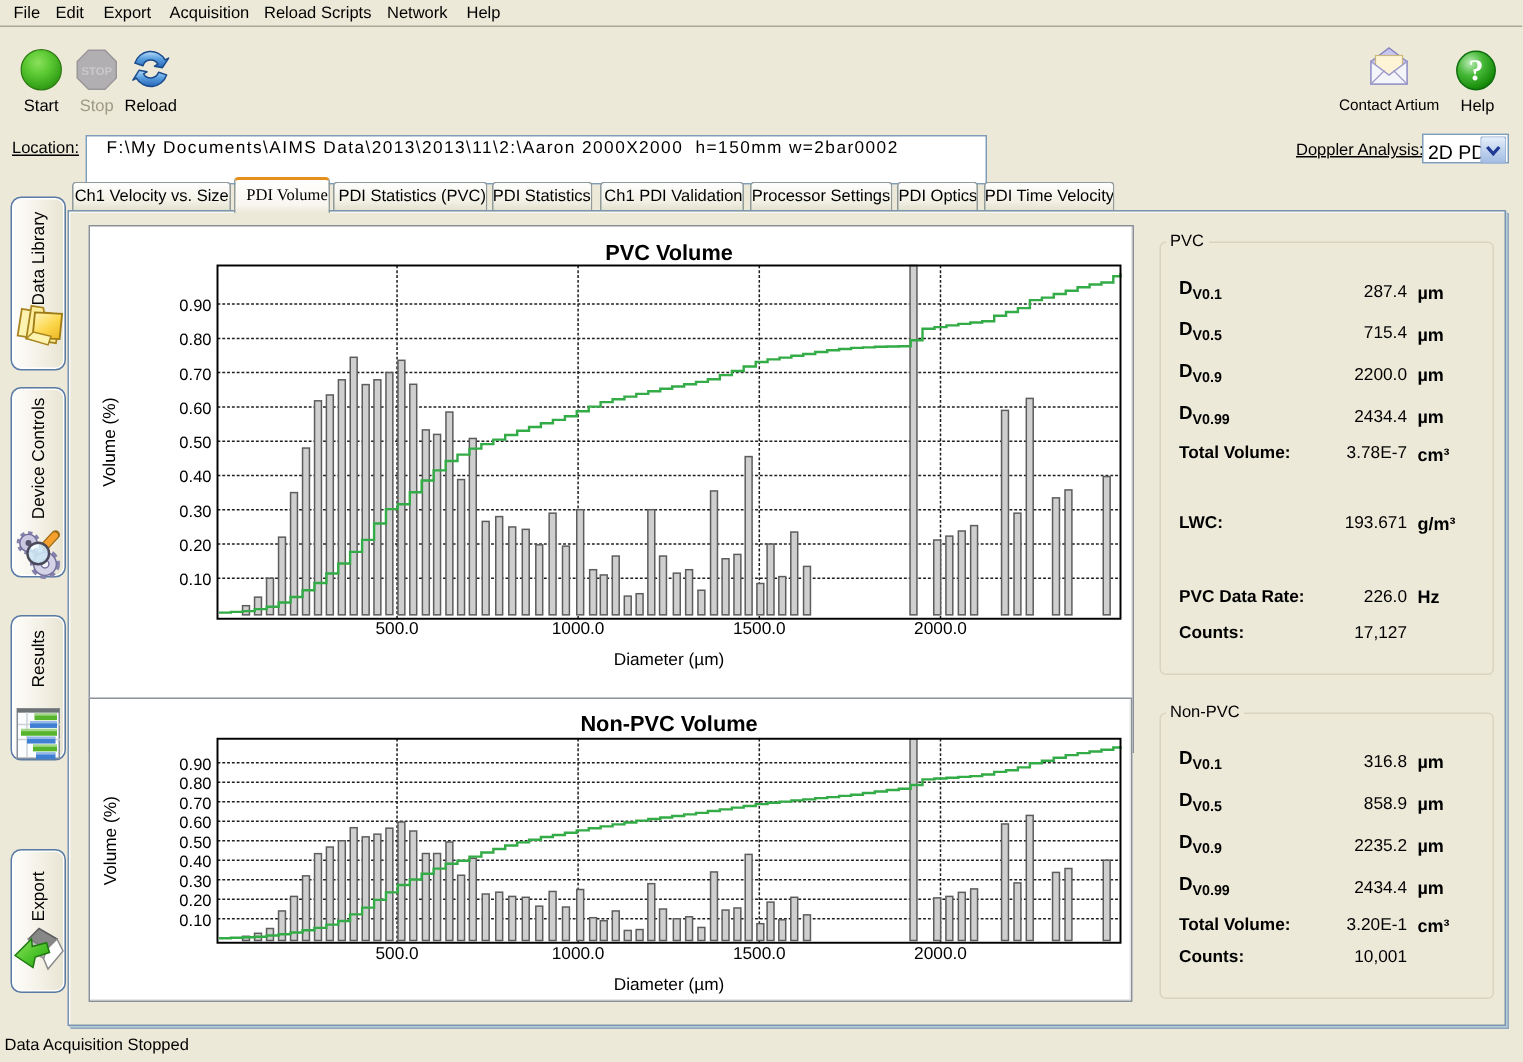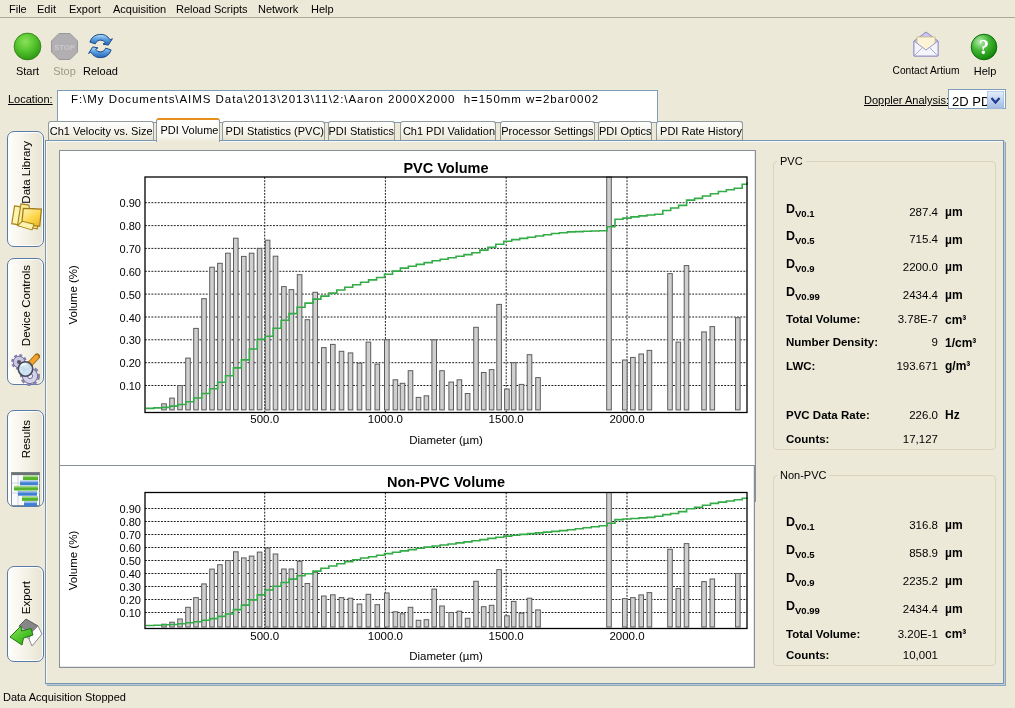--- a/index.html
+++ b/index.html
@@ -8,25 +8,25 @@
 #menubar span { position:absolute; top:3px; }
 .tblabel { position:absolute; top:65px; font-size:11px; }
 .locbox { position:absolute; left:57px; top:90px; width:601px; height:33px; background:#fff; border:1px solid #7f9db9; font-family:"Liberation Sans",sans-serif; font-size:11.5px; letter-spacing:0.95px; line-height:17px; padding-left:13px; white-space:pre; overflow:hidden; }
 .combo { position:absolute; left:948px; top:89px; width:58px; height:20px; background:#fff; border:1px solid #7f9db9; }
 .combo .ctext { position:absolute; left:3px; top:3.5px; font-size:13px; white-space:nowrap; }
 .sbtn { position:absolute; left:7px; width:37px; border:1px solid #5a7ba6; border-radius:7px; background:linear-gradient(to right,#fefefc,#f2efe3 60%,#e8e4d3); box-shadow:inset 0 0 0 1px #fff; }
 .vlab { position:absolute; left:0; width:100%; font-size:11.5px; display:flex; align-items:center; justify-content:center; }
 .vlab span { writing-mode:vertical-rl; transform:rotate(180deg); white-space:nowrap; }
 #pane { position:absolute; left:45px; top:140px; width:959px; height:544px; background:#ece9d8; border:1px solid #7a96af; box-shadow:1px 1px 0 #b9cbd9, 2px 2px 0 #8fa8bc, inset 1px 1px 0 #f6f8f9; }
 .tab { position:absolute; top:121px; height:19px; background:linear-gradient(#fefefe,#f2f0e4 70%,#e4e1cf); border:1px solid #919b9c; border-bottom:none; border-radius:3px 3px 0 0; text-align:right; font-size:11px; line-height:19px; z-index:3; white-space:nowrap; overflow:hidden; }
-.tab.sel { top:118px; height:23.5px; background:linear-gradient(#ffffff,#f8f6f0 75%,#ece9d8); border-top:2.5px solid #e5901c; line-height:20px; z-index:4; }
+.tab.sel { top:118px; height:23.5px; background:linear-gradient(#ffffff,#f8f6f0 75%,#ece9d8); border-top:2.5px solid #e5901c; line-height:20px; z-index:4;font-family:Liberation Serif, serif; }
 .cpanel { position:absolute; background:#fff; border:1px solid #899097; box-shadow:inset -1px -1px 0 #e6e6e6; }
 fieldset { position:absolute; border:1px solid #d8d4c0; border-radius:4px; }
 fieldset legend { font-size:11px; padding:0 3px; margin-left:3px; }
-.srow { position:absolute; left:0; width:100%; height:14px;margin-top:17px; }
+.srow { position:absolute; left:0; width:100%; height:14px; }
 .srow .dlab { position:absolute; left:13px; top:-4px; font-weight:bold; font-size:12.5px; }
 .srow .dlab sub { font-size:9.5px; font-weight:bold; }
 .srow .nlab { position:absolute; left:13px; top:0; font-weight:bold; font-size:11.5px; }
 .srow .sval { position:absolute; right:58px; top:0; font-size:11.5px; }
 .srow .sunit { position:absolute; left:172px; top:-0.5px; font-weight:bold; font-size:12px; }
 #statusbar { position:absolute; left:3px; top:691px; font-size:11px; }
 </style></head>
 <body>
 <div id="menubar">
 <span style="left:9px">File</span>
@@ -110,21 +110,21 @@
   </div>
 
 <div id="pane"></div>
 <div class="tab" style="left:47.5px;width:106.0px">Ch1 Velocity vs. Size</div>
 <div class="tab sel" style="left:155.5px;width:64.0px">PDI Volume</div>
 <div class="tab" style="left:222.0px;width:103px">PDI Statistics (PVC)</div>
 <div class="tab" style="left:327.5px;width:67.0px">PDI Statistics</div>
 <div class="tab" style="left:400.0px;width:96.0px">Ch1 PDI Validation</div>
 <div class="tab" style="left:499.5px;width:95.0px">Processor Settings</div>
 <div class="tab" style="left:598.0px;width:54.0px">PDI Optics</div>
-<div class="tab" style="left:655.5px;width:87.5px">PDI Rate History</div>
+<div class="tab" style="left:655.5px;width:87.5px">PDI Time Velocity</div>
 
 <div class="sbtn" style="top:131px;height:116px">
   <div class="vlab" style="top:1px;height:78px">
       <span>Data Library</span>
     </div>
   <div style="position:absolute;left:2px;top:68px;width:34px;height:34px">
       <svg width="34" height="34" viewBox="0 0 34 34" style="position:absolute;left:0;top:0">
 <defs>
           <linearGradient id="gFol" x1="0" y1="0" x2="1" y2="1">
 <stop offset="0%" stop-color="#fff7c4"></stop>
@@ -432,25 +432,20 @@
     <div class="srow" style="top:116.5px">
       <span class="dlab"><b>D</b><sub>V0.99</sub></span>
       <span class="sval">2434.4</span>
       <span class="sunit">µm</span>
     </div>
     <div class="srow" style="top:141px">
       <span class="nlab">Total Volume:</span>
       <span class="sval">3.78E-7</span>
       <span class="sunit">cm³</span>
     </div>
-    <div class="srow" style="top:164px">
-      <span class="nlab">Number Density:</span>
-      <span class="sval">9</span>
-      <span class="sunit">1/cm³</span>
-    </div>
     <div class="srow" style="top:187.5px">
       <span class="nlab">LWC:</span>
       <span class="sval">193.671</span>
       <span class="sunit">g/m³</span>
     </div>
     <div class="srow" style="top:236.5px">
       <span class="nlab">PVC Data Rate:</span>
       <span class="sval">226.0</span>
       <span class="sunit">Hz</span>
     </div>

